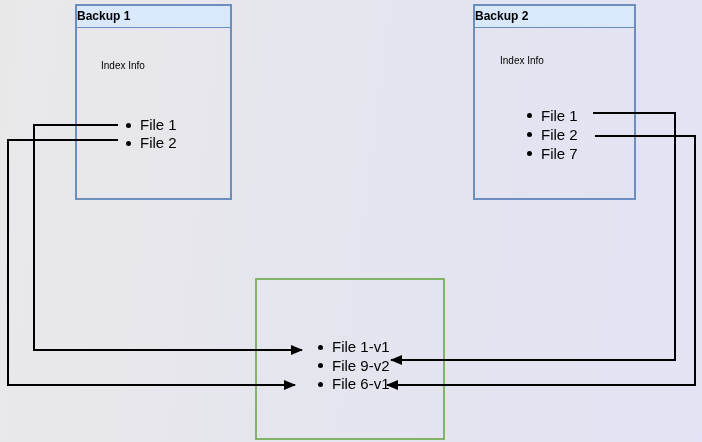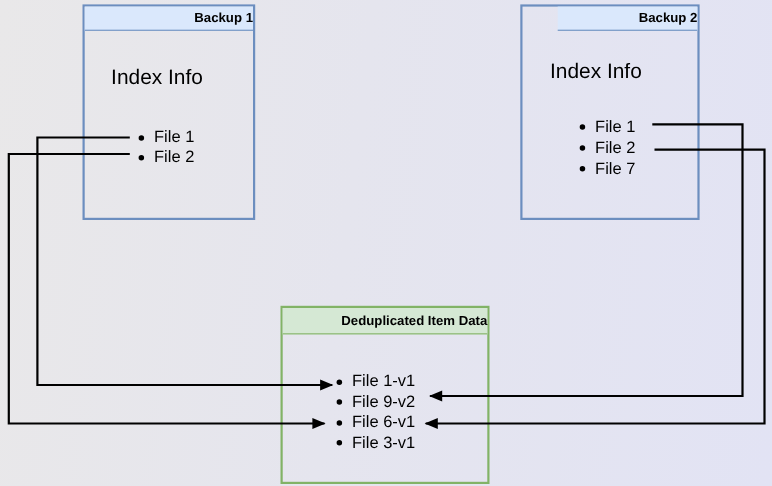--- a/index.html
+++ b/index.html
@@ -22,63 +22,63 @@
     border: 2px solid #000;
     background: transparent;
   }
   .box.blue  { border-color: #6c8ebf; }
   .box.green { border-color: #82b366; }
   .box-header {
     box-sizing: border-box;
     width: 100%;
     font-weight: bold;
     font-size: 12px;
-    text-align: right;
+    text-align: left;
     border-bottom: 1px solid;
   }
   .blue  .box-header { background: #dae8fc; border-color: #6c8ebf; height: 22px; line-height: 21px; }
   .green .box-header { background: #d5e8d4; border-color: #82b366; height: 24px; line-height: 23px; }
 
   .index-label {
     position: absolute;
-    font-size: 19px;
+    font-size: 10px;
     white-space: nowrap;
   }
   #backup1 .index-label { left: 24px; top: 54px; }
   #backup2 .index-label { left: 25px; top: 49px; }
 
   .filelist {
     list-style: none;
     margin: 0;
     padding: 0;
     position: absolute;
     font-size: 15px;
   }
   #backup1 .filelist { left: 48px; top: 110px; line-height: 18px;   }
   #backup2 .filelist { left: 51px; top: 100px; line-height: 19px;   }
-  #dedup   .filelist { left: 48px; top: 58px;  line-height: 18.5px; }
+  #dedup   .filelist { left: 60px; top: 58px;  line-height: 18.5px; }
 
   .filelist li {
     position: relative;
     padding-left: 15px;
     white-space: nowrap;
   }
   .bullet {
     position: absolute;
     left: 1px;
     top: 50%;
     margin-top: -2.5px;
     width: 5px;
     height: 5px;
     border-radius: 50%;
     background: #000000;
   }
 
   #backup1 { left: 75px;  top: 4px;   width: 157px; height: 196px; }
-  #backup2 { left: 473px; top: 4px;   width: 163px; height: 196px; padding-left: 32px; }
+  #backup2 { left: 473px; top: 4px;   width: 163px; height: 196px; }
   #dedup   { left: 255px; top: 278px; width: 190px; height: 162px; }
 
   svg.arrows {
     position: absolute;
     left: 0;
     top: 0;
     z-index: 5;
     pointer-events: none;
   }
   svg.arrows path.link {
@@ -124,39 +124,32 @@
         <span>File 2</span>
       </li>
       <li>
         <span class="bullet"></span>
         <span>File 7</span>
       </li>
     </ul>
   </div>
 
   <div class="box green" id="dedup">
-    <div class="box-header">
-      <span>Deduplicated Item Data</span>
-    </div>
     <ul class="filelist">
       <li>
         <span class="bullet"></span>
         <span>File 1-v1</span>
       </li>
       <li>
         <span class="bullet"></span>
         <span>File 9-v2</span>
       </li>
       <li>
         <span class="bullet"></span>
         <span>File 6-v1</span>
-      </li>
-      <li>
-        <span class="bullet"></span>
-        <span>File 3-v1</span>
       </li>
     </ul>
   </div>
 
   <svg class="arrows" width="702" height="442" viewBox="0 0 702 442" xmlns="http://www.w3.org/2000/svg">
     <defs>
       <marker id="arrowhead" markerUnits="userSpaceOnUse" markerWidth="14" markerHeight="12" refX="12" refY="6" orient="auto">
         <path d="M1,1 L13,6 L1,11 Z" fill="#000000"></path>
       </marker>
     </defs>

